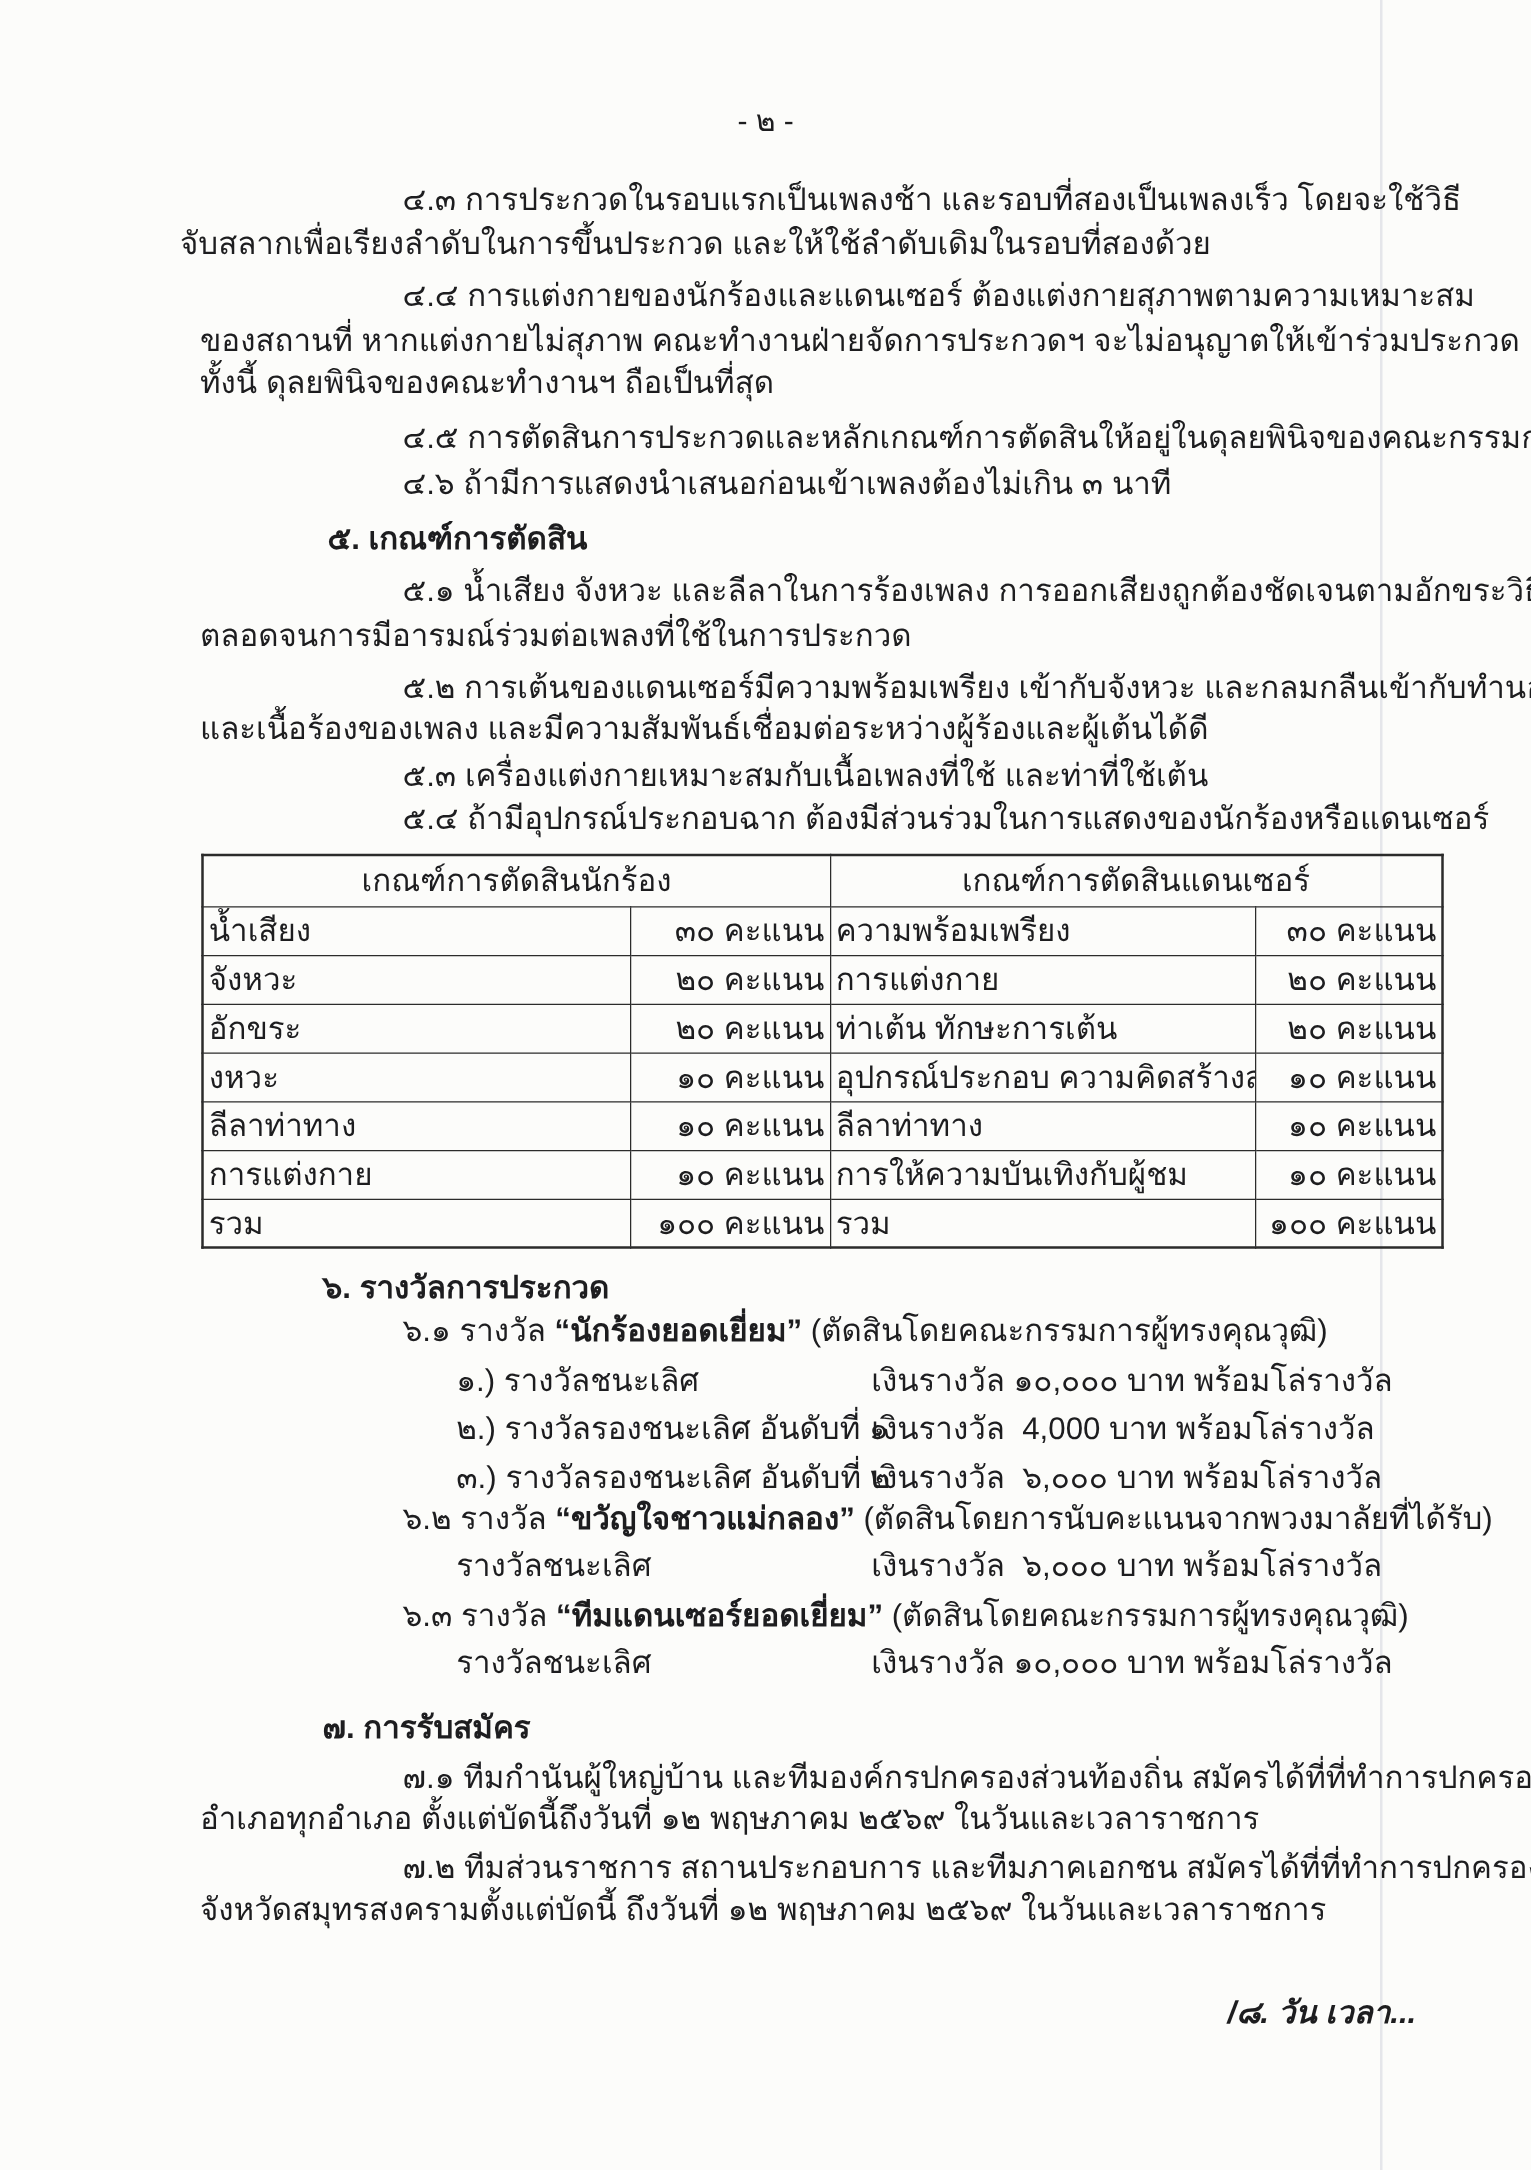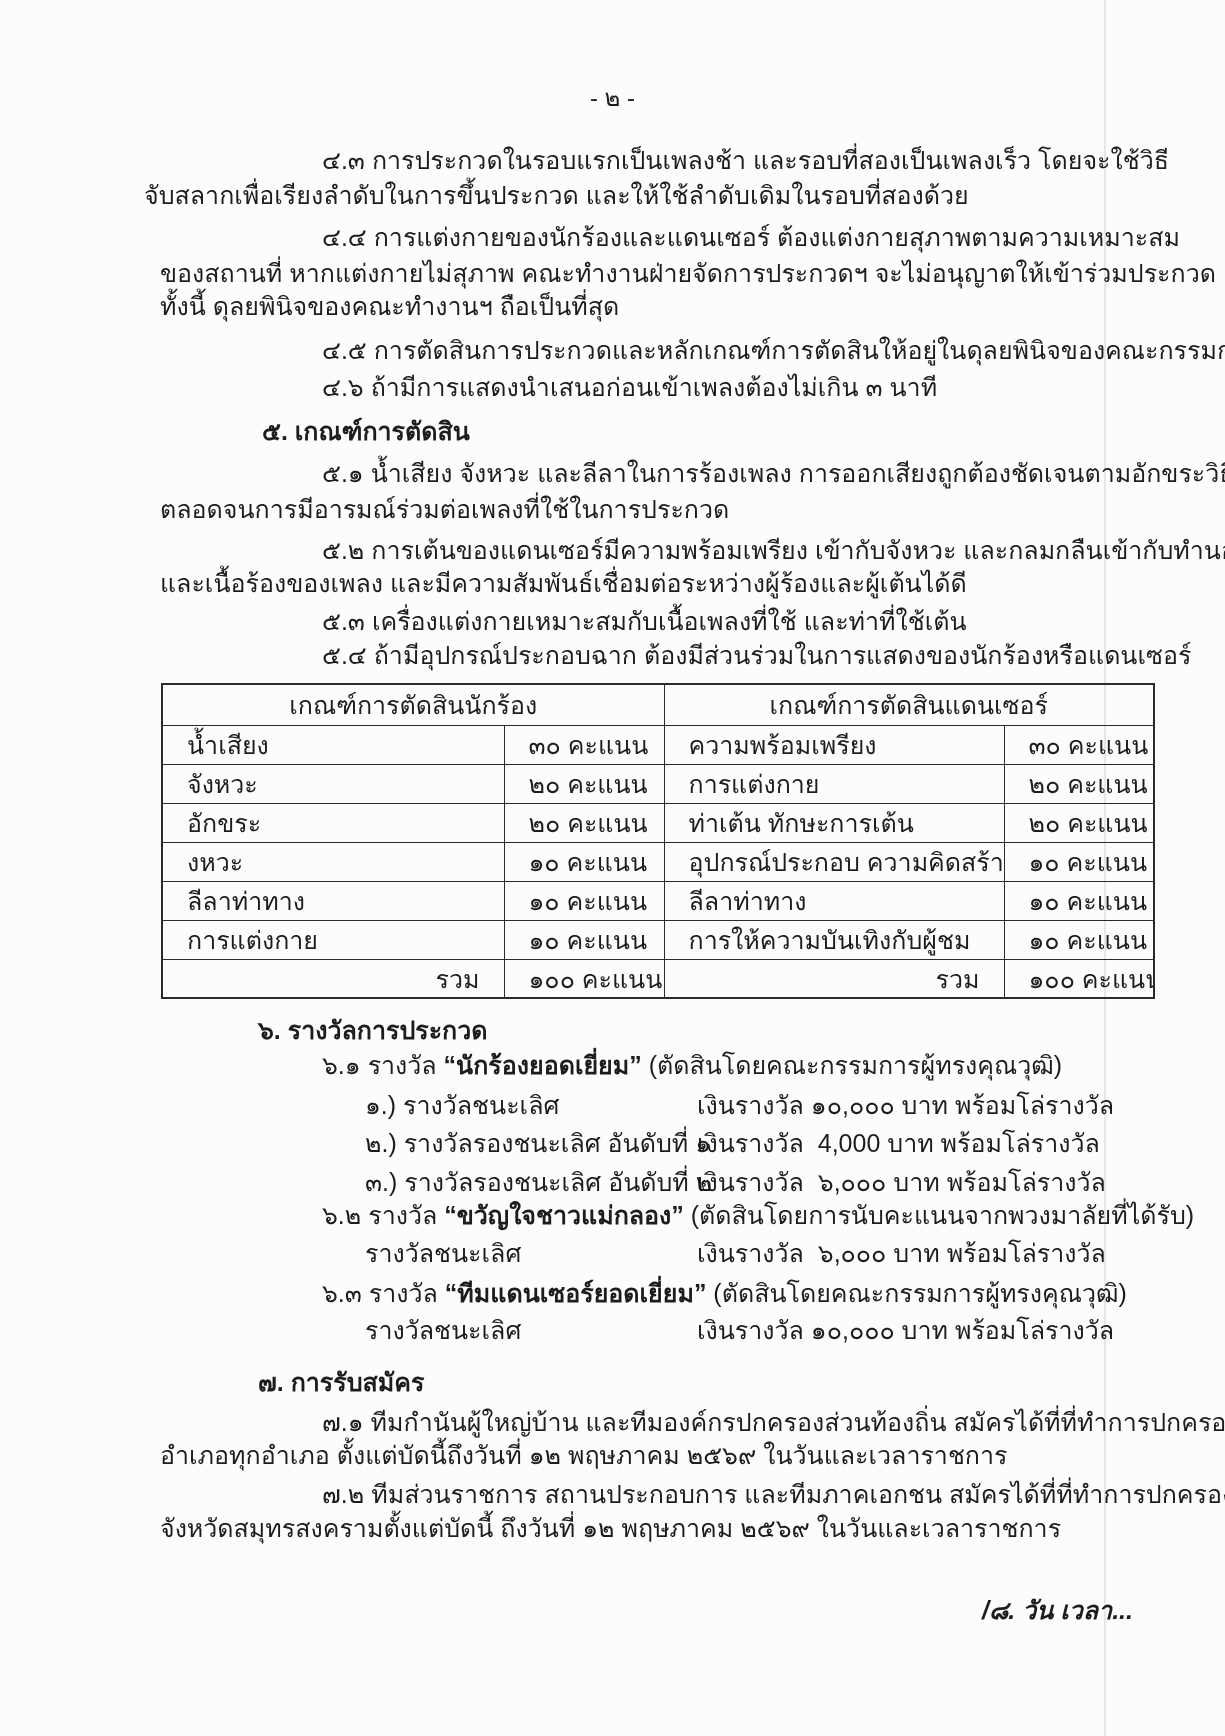--- a/index.html
+++ b/index.html
@@ -23,27 +23,27 @@
   }
   
   .tbl-wrap{position:absolute;left:161px;top:683px;}
   table.criteria{
     border-collapse:collapse;table-layout:fixed;
     width:992px;
     border:2px solid #2b2b2b;
   }
   table.criteria td{
     border:1.6px solid #2b2b2b;
-    padding:0 24px;
+    padding:0 4px;
     overflow:hidden;white-space:nowrap;
   }
   td.hd{height:40px;text-align:center;}
   td.crit{height:38px;text-align:left;}
   td.score{height:38px;text-align:right;}
-  td.tot{height:37px;text-align:right;}
+  td.tot{height:37px;text-align:left;}
   td.totscore{height:37px;text-align:right;}
   
   .prize-row{position:absolute;left:365px;display:flex;white-space:pre;}
   .prize-label{display:inline-block;width:332px;}
   .prize-value{display:inline-block;text-align:right;}
   .footer{position:absolute;right:92px;font-weight:600;}
 </style>
 </head>
 <body>
 

